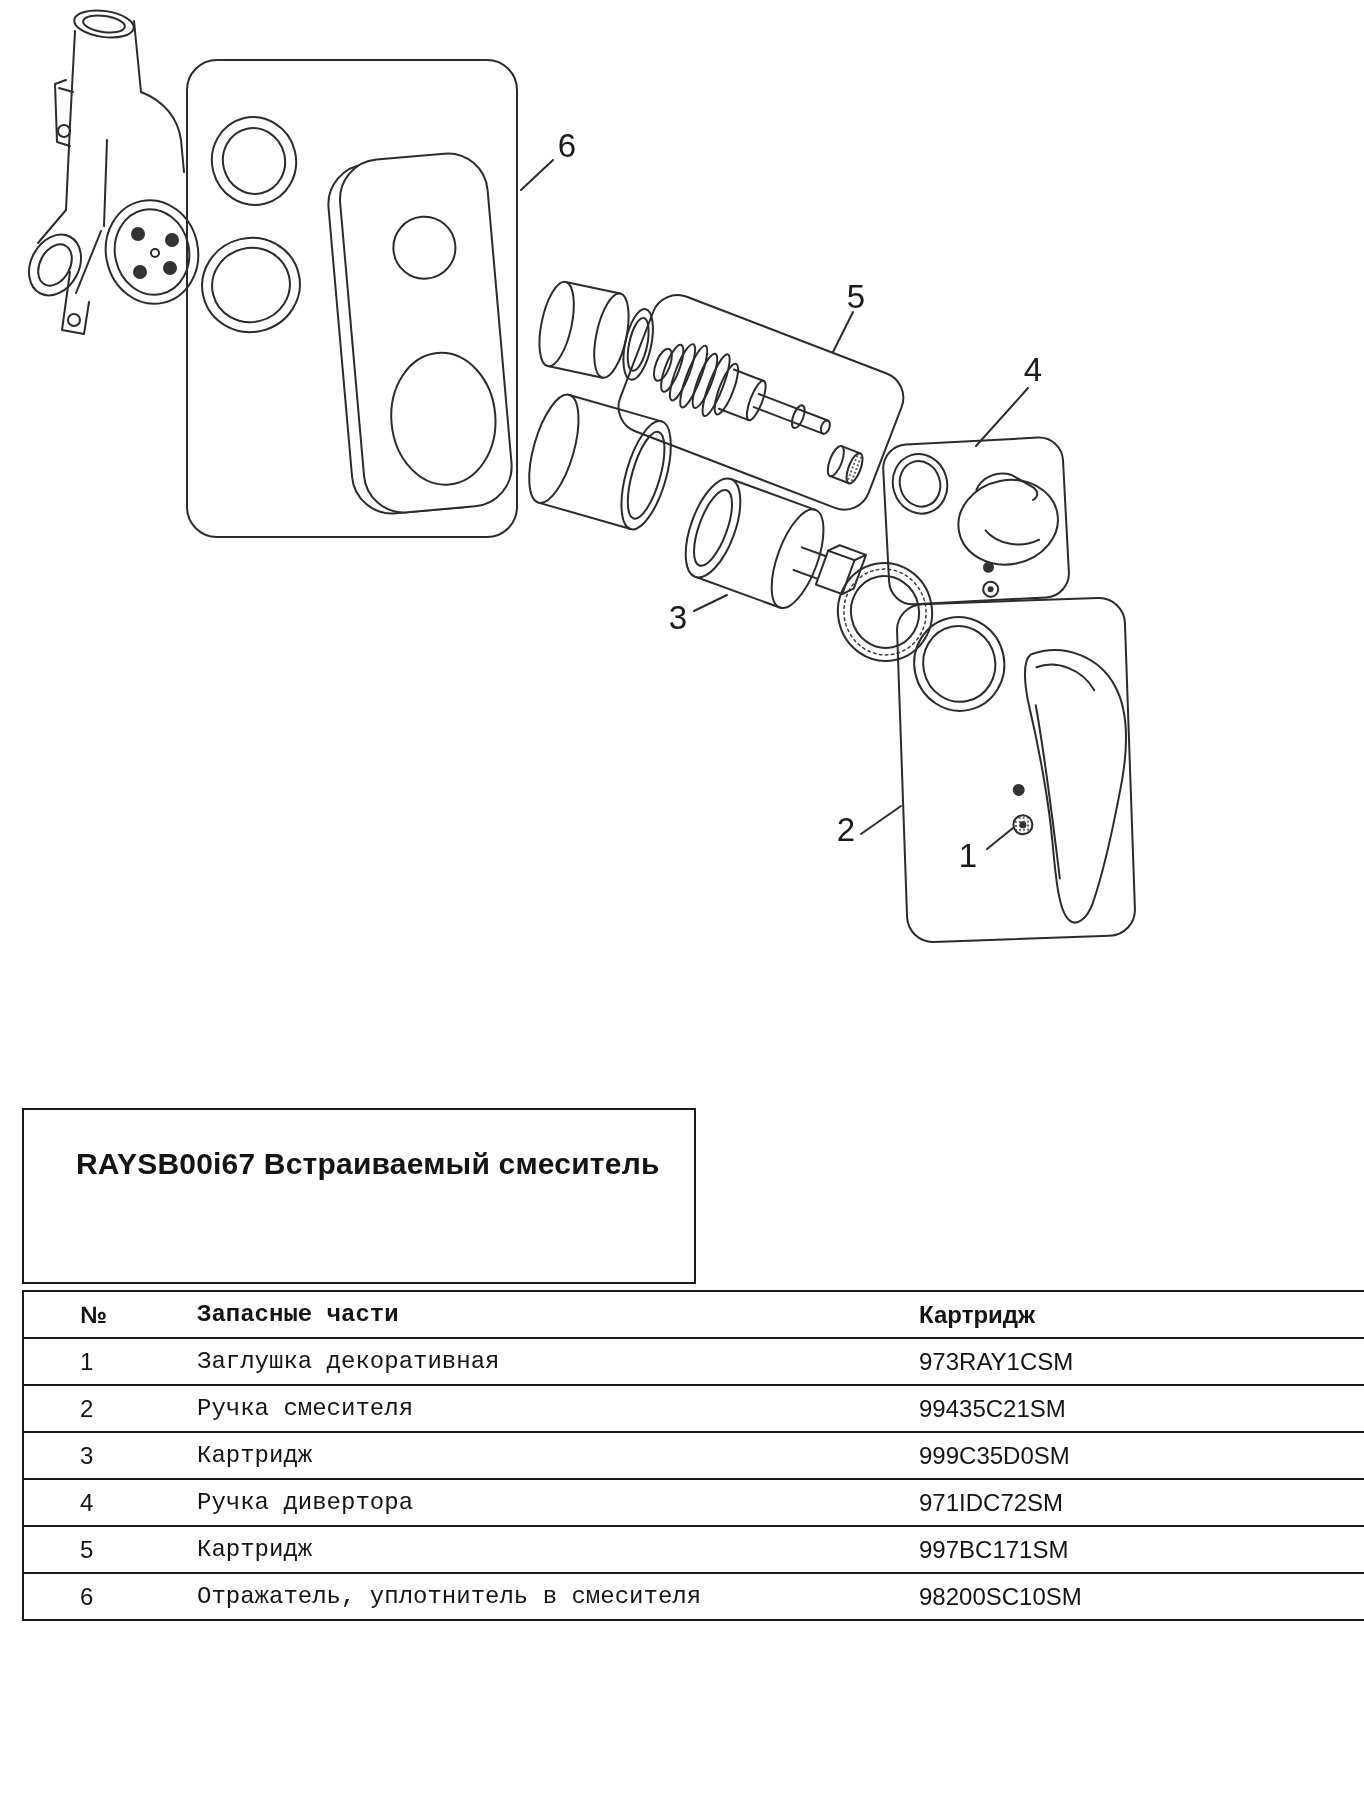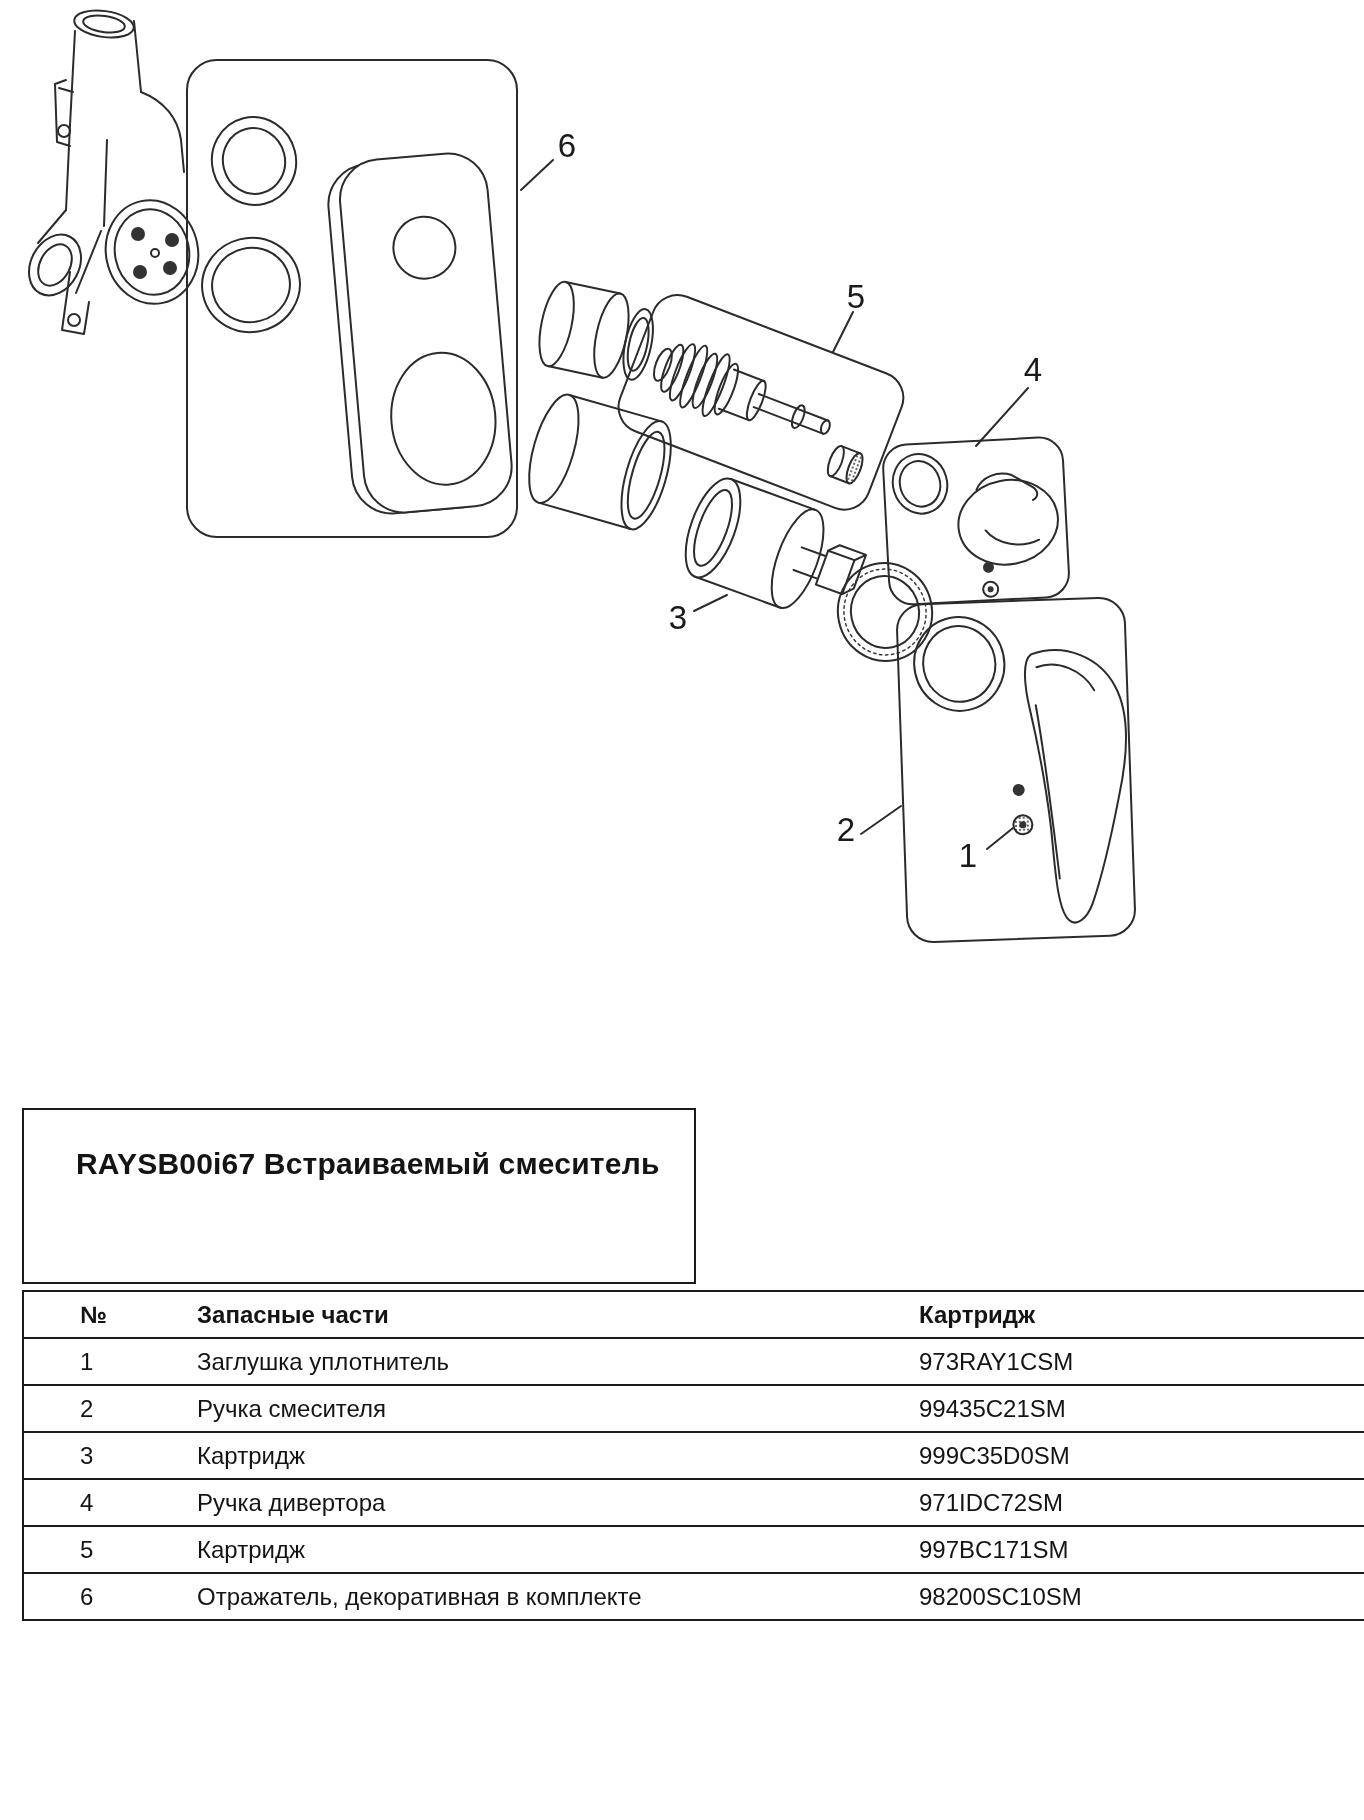--- a/index.html
+++ b/index.html
@@ -36,21 +36,21 @@
     margin-top: 6px;
     font-size: 24px;
     border-left: 2px solid #1a1a1a;
     border-right: 2px solid #1a1a1a;
   }
   .parts-table thead tr { border-top: 2px solid #1a1a1a; }
   .parts-table tr { border-bottom: 2px solid #1a1a1a; height: 47px; }
   .parts-table th { font-weight: 700; text-align: left; }
   .parts-table td { font-weight: 400; }
   .c-num { width: 174px; padding-left: 56px; }
-  .c-name { padding-left: 0; }
+  .c-name { padding-left: 0; font-family: Liberation Mono, monospace; }
   .c-art { width: 455px; }
 </style>
 </head>
 <body>
 
 <svg class="diagram" width="1364" height="1100" viewBox="0 0 1364 1100" xmlns="http://www.w3.org/2000/svg">
   <defs>
     <pattern id="stipple" width="4" height="4" patternUnits="userSpaceOnUse">
       <circle cx="2" cy="2" r="1" fill="#333"></circle>
     </pattern>
@@ -217,21 +217,21 @@
     <thead>
       <tr>
         <th class="c-num">№</th>
         <th class="c-name">Запасные части</th>
         <th class="c-art">Картридж</th>
       </tr>
     </thead>
     <tbody>
       <tr>
         <td class="c-num">1</td>
-        <td class="c-name">Заглушка уплотнитель</td>
+        <td class="c-name">Заглушка декоративная</td>
         <td class="c-art">973RAY1CSM</td>
       </tr>
       <tr>
         <td class="c-num">2</td>
         <td class="c-name">Ручка смесителя</td>
         <td class="c-art">99435C21SM</td>
       </tr>
       <tr>
         <td class="c-num">3</td>
         <td class="c-name">Картридж</td>
@@ -242,18 +242,18 @@
         <td class="c-name">Ручка дивертора</td>
         <td class="c-art">971IDC72SM</td>
       </tr>
       <tr>
         <td class="c-num">5</td>
         <td class="c-name">Картридж</td>
         <td class="c-art">997BC171SM</td>
       </tr>
       <tr>
         <td class="c-num">6</td>
-        <td class="c-name">Отражатель, декоративная в комплекте</td>
+        <td class="c-name">Отражатель, уплотнитель в смесителя</td>
         <td class="c-art">98200SC10SM</td>
       </tr>
     </tbody>
   </table>
 </div>
 
 </body></html>

